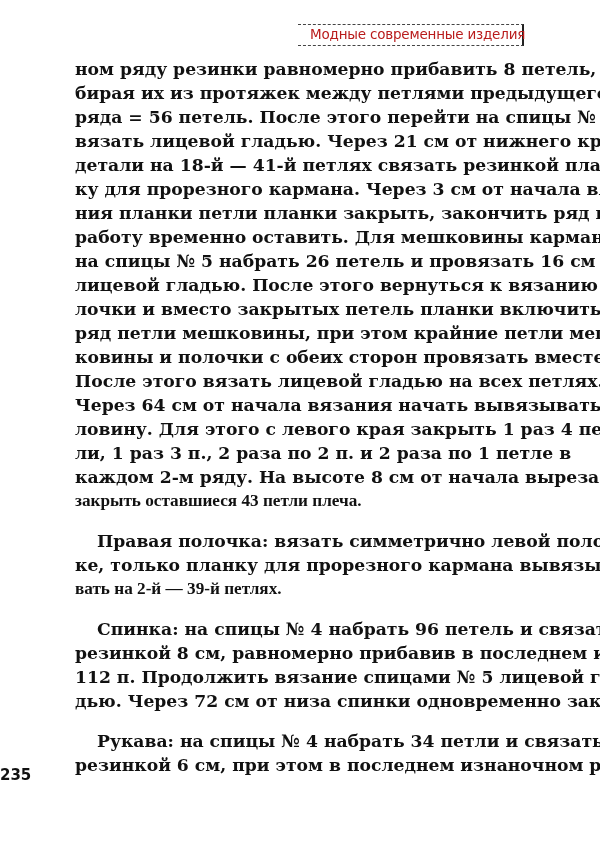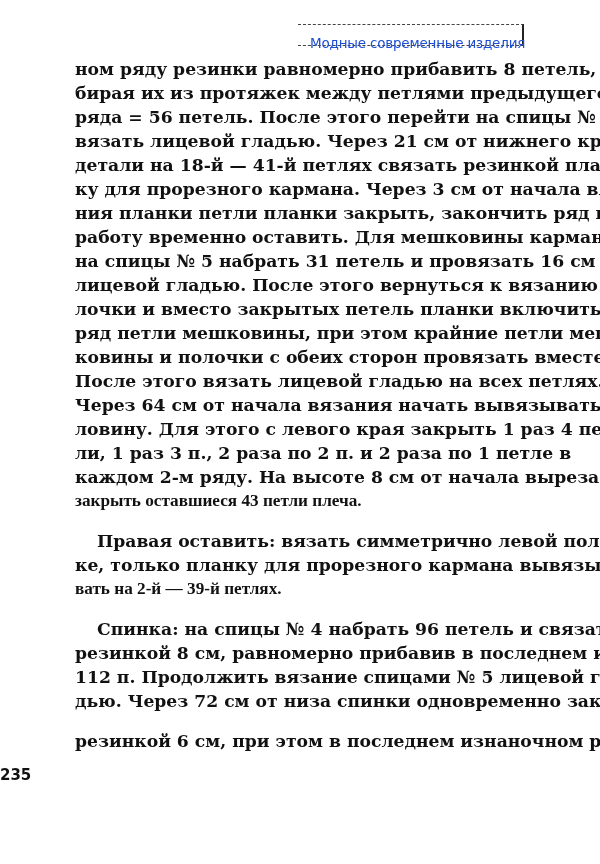--- a/index.html
+++ b/index.html
@@ -22,25 +22,25 @@
       width: 226px;
       height: 22px;
       border-top: 1px dashed #444;
       border-bottom: 1px dashed #444;
       border-right: 2px solid #222;
       box-sizing: border-box;
     }
     .running-head span {
       position: absolute;
       left: 12px;
-      top: 10px;
+      top: 1px;
       font-family: "DejaVu Sans", "Liberation Sans", sans-serif;
       font-size: 13.5px;
       letter-spacing: -0.2px;
-      color: #1d4ed8;
+      color: #b91c1c;
       white-space: nowrap;
     }
     .page-text {
       position: absolute;
       left: 75px;
       top: 57px;
       width: 450px;
       font-size: 17.2px;
       line-height: 24px;
       font-weight: 600;
@@ -92,50 +92,51 @@
 
   <p>
     <span class="line">ном ряду резинки равномерно прибавить 8 петель, на-</span>
     <span class="line">бирая их из протяжек между петлями предыдущего</span>
     <span class="line">ряда = 56 петель. После этого перейти на спицы № 5 и</span>
     <span class="line">вязать лицевой гладью. Через 21 см от нижнего края</span>
     <span class="line">детали на 18-й — 41-й петлях связать резинкой план-</span>
     <span class="line">ку для прорезного кармана. Через 3 см от начала вяза-</span>
     <span class="line">ния планки петли планки закрыть, закончить ряд и</span>
     <span class="line">работу временно оставить. Для мешковины кармана</span>
-    <span class="line">на спицы № 5 набрать 31 петель и провязать 16 см</span>
+    <span class="line">на спицы № 5 набрать 26 петель и провязать 16 см</span>
     <span class="line">лицевой гладью. После этого вернуться к вязанию по-</span>
     <span class="line">лочки и вместо закрытых петель планки включить в</span>
     <span class="line">ряд петли мешковины, при этом крайние петли меш-</span>
     <span class="line">ковины и полочки с обеих сторон провязать вместе.</span>
     <span class="line">После этого вязать лицевой гладью на всех петлях.</span>
     <span class="line">Через 64 см от начала вязания начать вывязывать гор-</span>
     <span class="line">ловину. Для этого с левого края закрыть 1 раз 4 пет-</span>
     <span class="line">ли, 1 раз 3 п., 2 раза по 2 п. и 2 раза по 1 петле в</span>
     <span class="line">каждом 2-м ряду. На высоте 8 см от начала выреза</span>
     <span class="line last">закрыть оставшиеся 43 петли плеча.</span>
   </p>
 
   <div class="para-gap"></div>
 
   <p>
-    <span class="line indent"><span class="bold-lead">Правая оставить</span><span>: вязать симметрично левой полоч-</span></span>
+    <span class="line indent"><span class="bold-lead">Правая полочка</span><span>: вязать симметрично левой полоч-</span></span>
     <span class="line">ке, только планку для прорезного кармана вывязы-</span>
     <span class="line last">вать на 2-й — 39-й петлях.</span>
   </p>
 
   <div class="para-gap"></div>
 
   <p>
     <span class="line indent"><span class="bold-lead">Спинка</span><span>: на спицы № 4 набрать 96 петель и связать</span></span>
     <span class="line">резинкой 8 см, равномерно прибавив в последнем из-</span>
     <span class="line">112 п. Продолжить вязание спицами № 5 лицевой гла-</span>
     <span class="line">дью. Через 72 см от низа спинки одновременно зак-</span>
   </p>
 
   <div class="para-gap"></div>
 
   <p>
+    <span class="line indent"><span class="bold-lead">Рукава</span><span>: на спицы № 4 набрать 34 петли и связать</span></span>
     <span class="line">резинкой 6 см, при этом в последнем изнаночном ряду</span>
   </p>
 </div>
 
 <div class="page-number">235</div>
 
 </body></html>

